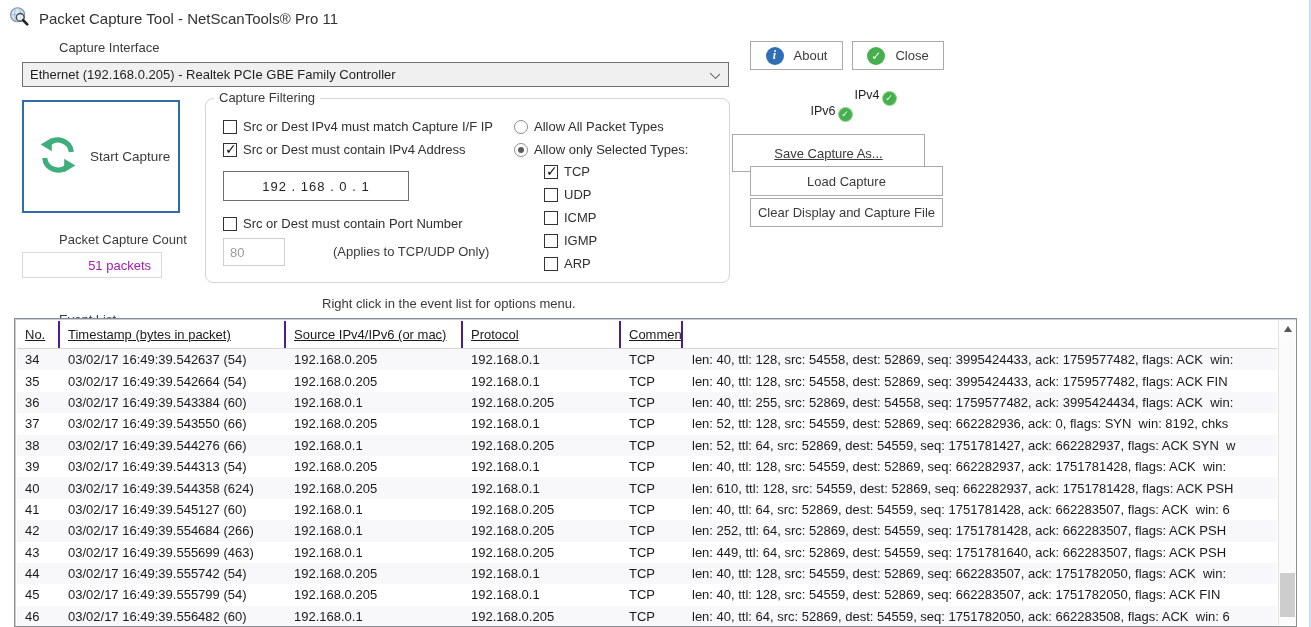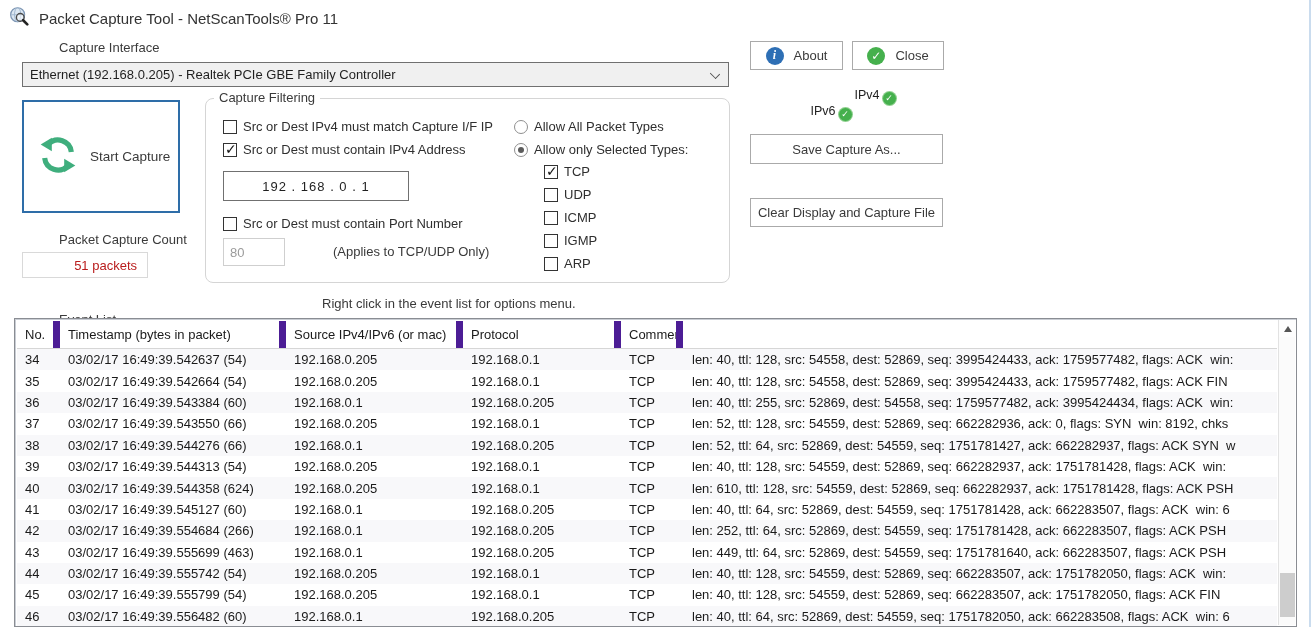--- a/index.html
+++ b/index.html
@@ -49,30 +49,30 @@
   .icon-circle { width:18px; height:18px; border-radius:50%; display:flex; align-items:center; justify-content:center;
                  color:#fff; font-size:12px; font-weight:bold; flex:0 0 auto; }
   .icon-info { background:#2e6fb5; font-family:"Liberation Serif",serif; font-style:italic; }
   .icon-check { background:#45b04d; }
   .mini-check { display:inline-flex; width:13px; height:13px; border-radius:50%; background:#45b04d; color:#fff;
                 font-size:9px; font-weight:bold; align-items:center; justify-content:center; margin-left:3px; vertical-align:-2px;
                 box-shadow:0 0 0 1px #8fd08f; }
   .ipstat { position:absolute; width:90px; text-align:center; color:#1f1f1f; font-size:12.5px; }
 
   
-  .count-box { position:absolute; left:22px; top:252px; width:126px; height:26px; border:1px solid #d9d9d9;
-               display:flex; align-items:center; justify-content:flex-end; padding-right:10px; color:#b91c1c; }
+  .count-box { position:absolute; left:22px; top:252px; width:140px; height:26px; border:1px solid #d9d9d9;
+               display:flex; align-items:center; justify-content:flex-end; padding-right:10px; color:#a21caf; }
 
   
   .table-wrap { position:absolute; left:14px; top:318px; width:1283px; height:309px;
                 border:1px solid #8a8d93; box-shadow:inset 1px 1px 0 #c9cdd4; background:#fff; overflow:hidden; }
   .tgrid { position:absolute; left:2px; top:2px; right:19px; }
   .trow { display:grid; grid-template-columns:43px 226px 177px 158px 62px 1fr; height:21.4px; align-items:center; }
   .trow.head { height:28px; border-bottom:1px solid #d6d6d6; }
-  .trow.head .td { color:#1a1a1a; border-right:7px solid #4c1d95; height:100%; display:flex; align-items:center; }
+  .trow.head .td { color:#1a1a1a; border-right:2px solid #4c1d95; height:100%; display:flex; align-items:center;text-decoration:underline; }
   .trow:nth-child(odd):not(.head) { background:#f8f8fa; }
   .td { padding-left:8px; white-space:pre; overflow:hidden; color:#1a1a1a; }
   .td.comments { padding-left:9px; }
 
   
   .vscroll { position:absolute; top:1px; right:1px; bottom:1px; width:17px; background:#fbfbfb; border-left:1px solid #e2e2e2; }
   .vs-up { position:absolute; top:0; left:0; width:17px; height:17px; background:#fdfdfd; display:flex; align-items:center; justify-content:center; }
   .vs-up .tri { width:0; height:0; border-left:4px solid transparent; border-right:4px solid transparent; border-bottom:6px solid #555; }
   .vs-thumb { position:absolute; left:1px; width:15px; top:253px; height:44px; background:#cdcdcd; }
 
@@ -179,22 +179,25 @@
     <span>About</span>
   </div>
   <div class="btn" style="left:852px; top:41px; width:92px; height:29px;">
     <span class="icon-circle icon-check">✓</span>
     <span>Close</span>
   </div>
 
   <div class="ipstat" style="left:830px; top:88px;"><span>IPv4</span><span class="mini-check">✓</span></div>
   <div class="ipstat" style="left:786px; top:104px;"><span>IPv6</span><span class="mini-check">✓</span></div>
 
-  <div class="btn" style="left:750px; top:134px; width:193px; height:30px;">
+  <div class="btn" style="left:732px; top:134px; width:193px; height:38px;text-decoration:underline;">
     <span>Save Capture As...</span>
+  </div>
+  <div class="btn" style="left:750px; top:166px; width:193px; height:30px;">
+    <span>Load Capture</span>
   </div>
   <div class="btn" style="left:750px; top:198px; width:193px; height:29px;">
     <span>Clear Display and Capture File</span>
   </div>
 
   <div class="lbl" style="left:22px; top:232px;">Packet Capture Count</div>
   <div class="count-box">
     <span>51 packets</span>
   </div>
 

